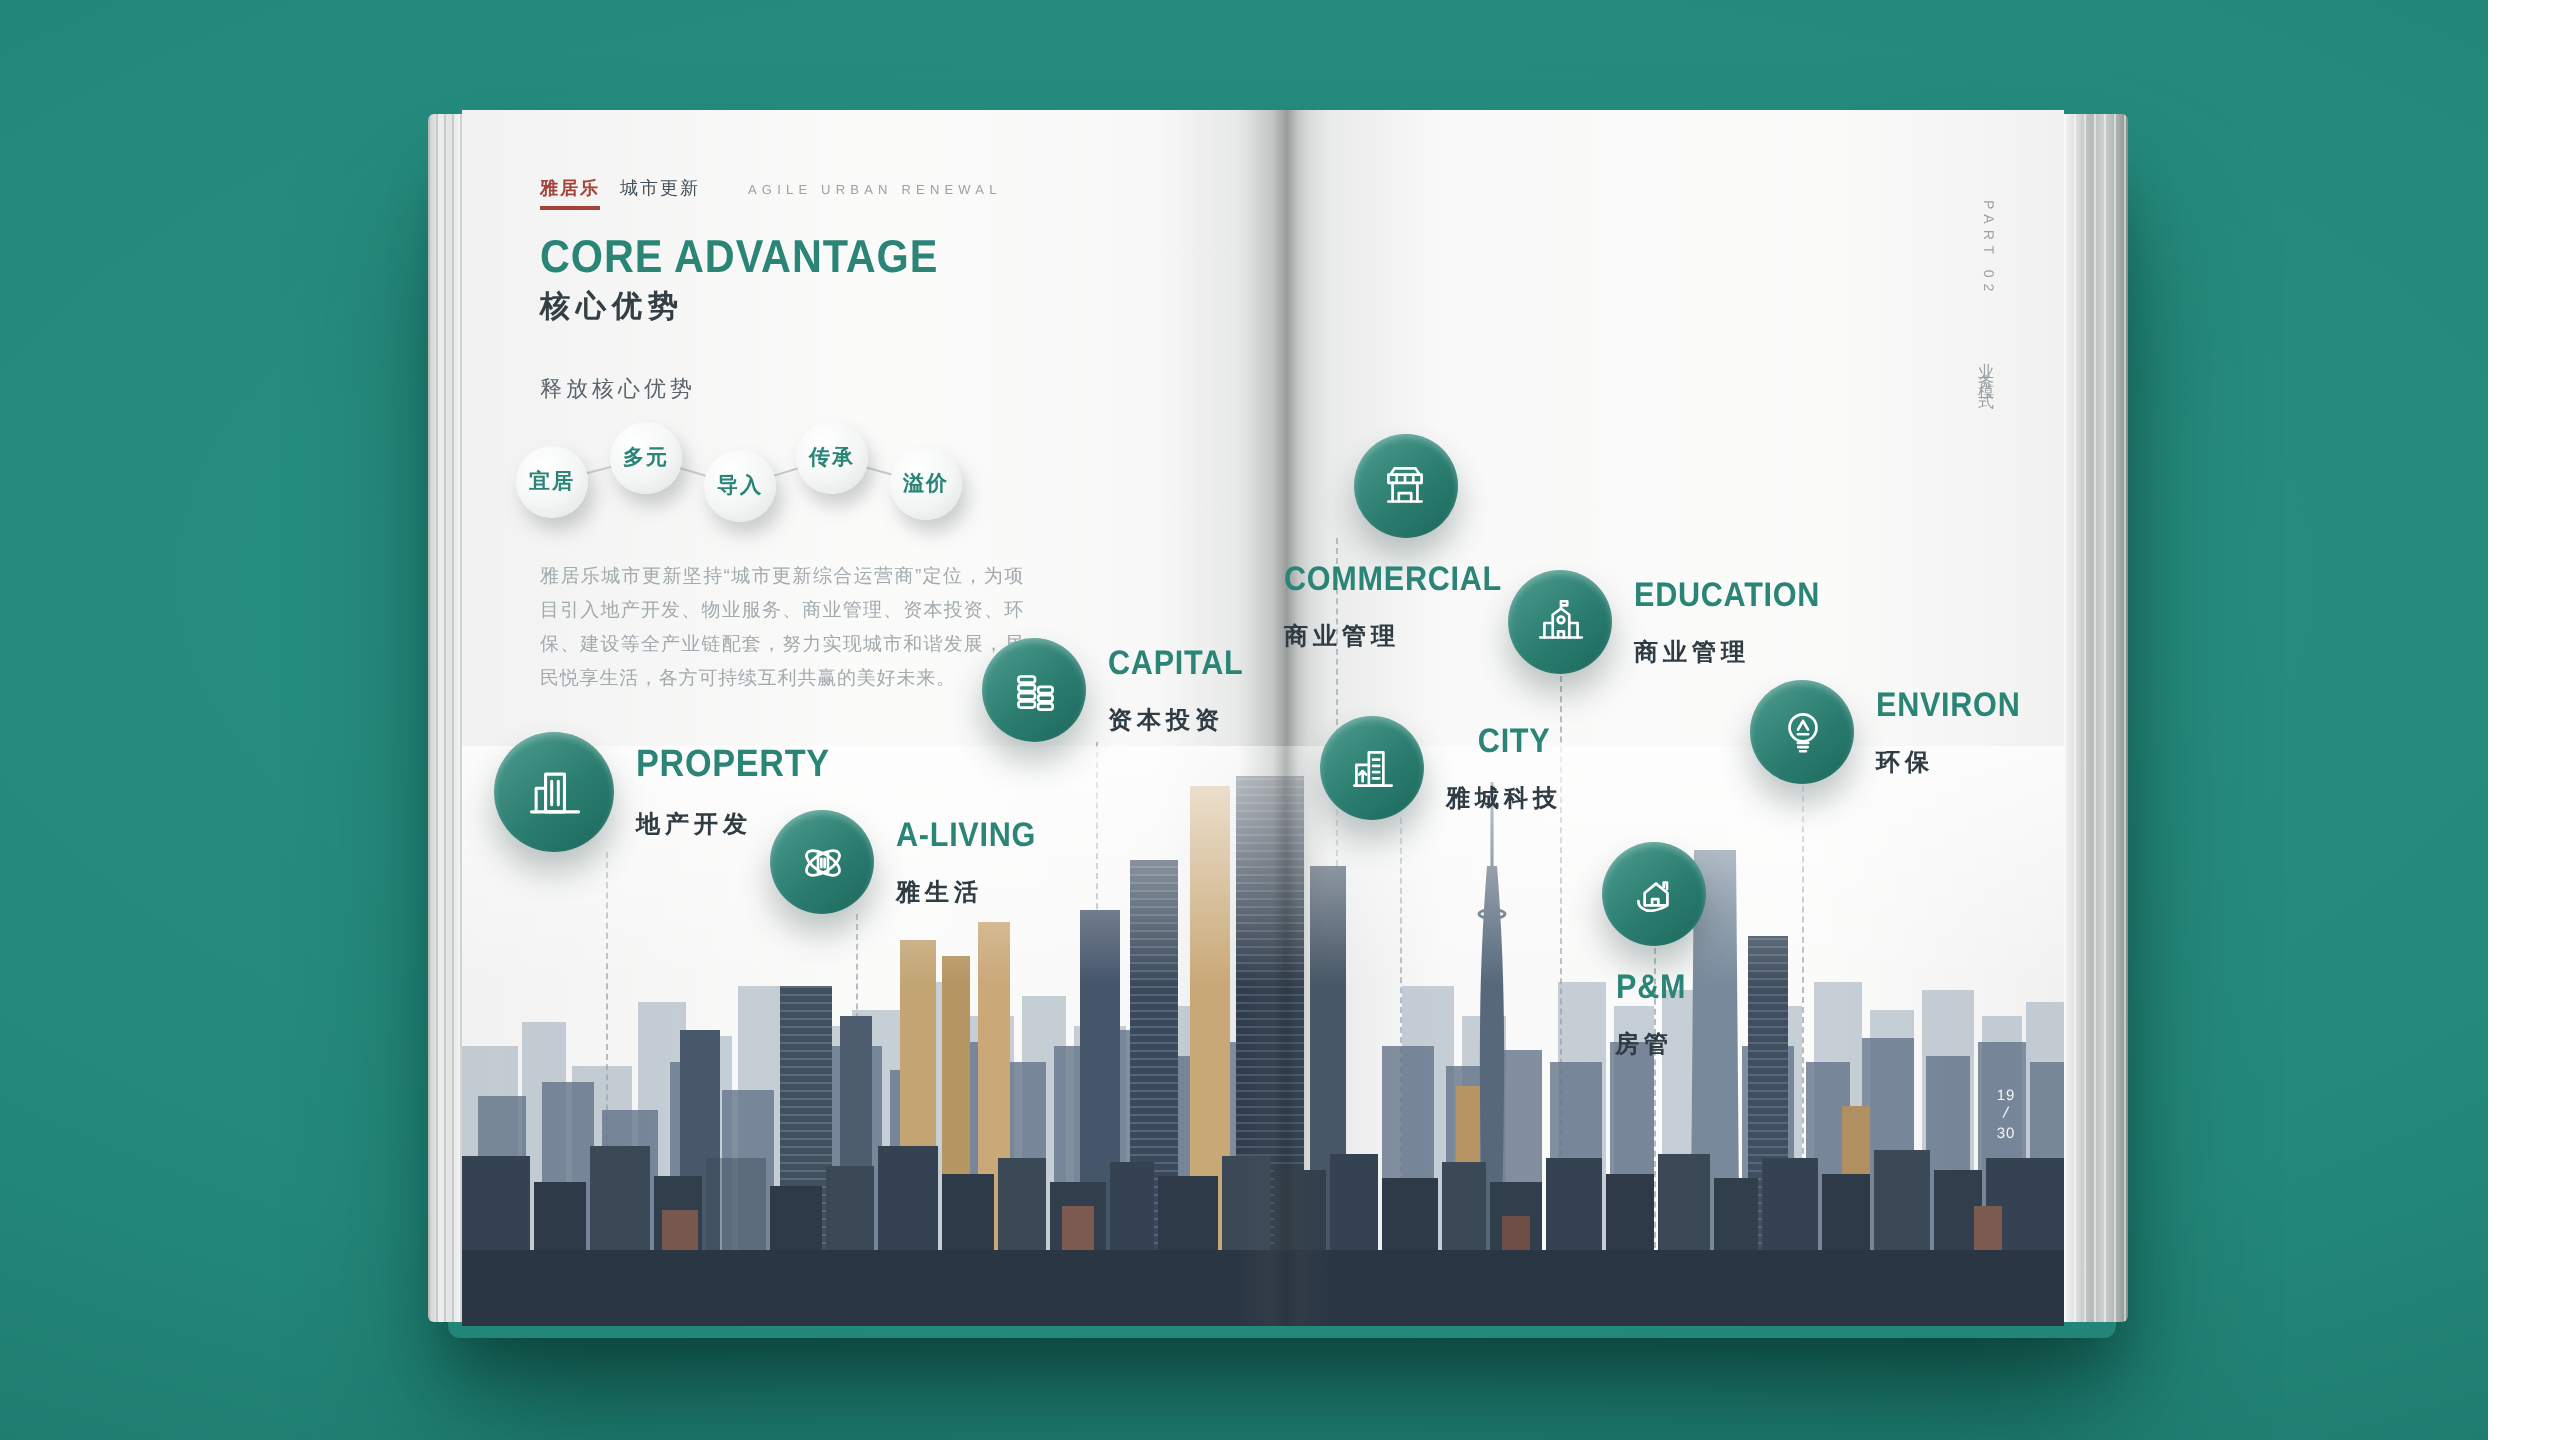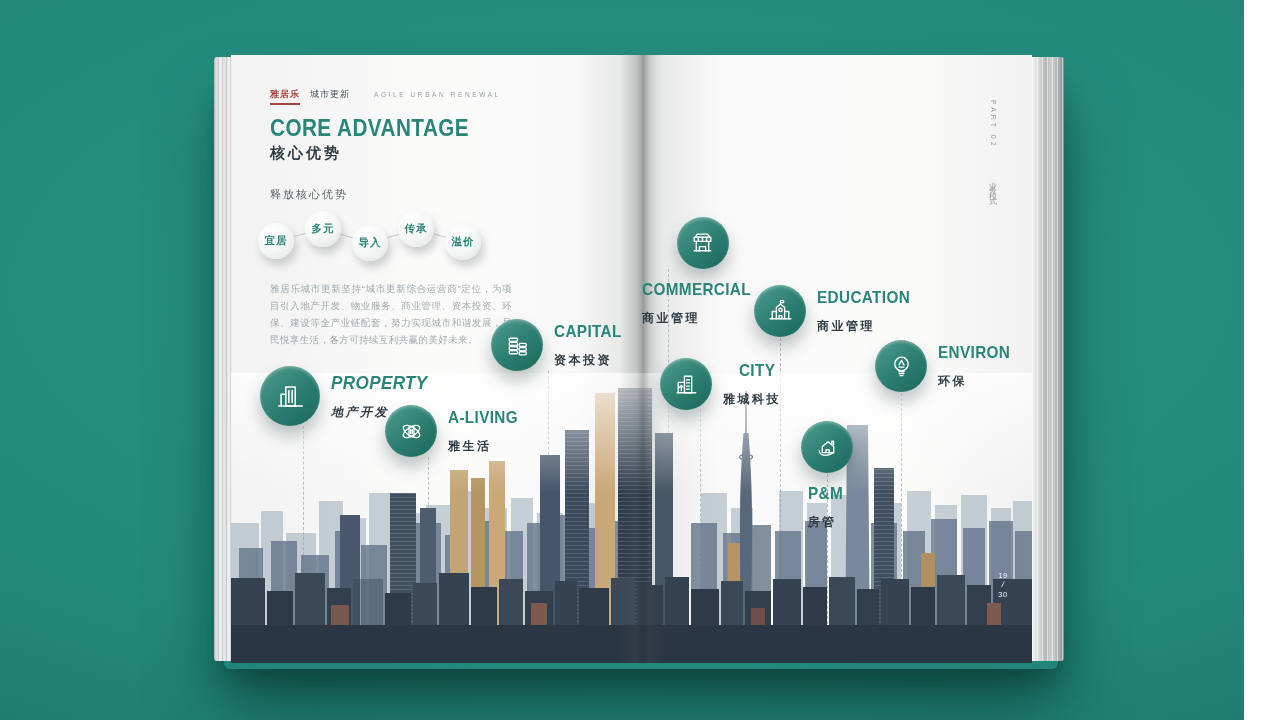--- a/index.html
+++ b/index.html
@@ -71,35 +71,35 @@
   .fcircle.big { width:60px; height:60px; }
   .fcircle svg { width:29px; height:29px; }
   .fcircle.big svg { width:33px; height:33px; }
   .fen { color:#2a8577; font-size:17px; font-weight:700; letter-spacing:.4px;
     transform:scaleX(.9); transform-origin:left center; white-space:nowrap; }
   .fen.big { font-size:19px; }
   .fcn { color:#303c44; font-size:12px; font-weight:700; letter-spacing:2.5px; margin-top:10px; white-space:nowrap; }
 
   
   .f-capital  { left:277px; top:264px;justify-content:center; }
-  .f-property { left:46px;  top:311px;font-style:italic; }
+  .f-property { left:33px;  top:311px; }
   .f-aliving  { left:171px; top:350px; }
   
   .f-commercial { left:-1px;  top:162px;flex-direction:column; }
   .f-education  { left:111px; top:230px; }
   .f-environ    { left:232px; top:285px; }
   .f-city       { left:17px;  top:303px;text-align:right; }
   .f-pm         { left:158px; top:366px;flex-direction:column; }
 
   
   .part-col { position:absolute; left:343px; top:45px; display:flex; flex-direction:column; gap:26px; }
   .part-en { writing-mode:vertical-rl; color:#99a1a4; font-size:7px; letter-spacing:3px; }
   .part-cn { writing-mode:vertical-rl; color:#99a1a4; font-size:8px; letter-spacing:5px; }
 
-  .page-num { position:absolute; left:779px; top:516px; z-index:5; width:20px; text-align:center;
+  .page-num { position:absolute; left:779px; top:488px; z-index:5; width:20px; text-align:center;
     color:#f4f6f6; font-size:7.5px; line-height:1.25; letter-spacing:.5px; }
   .page-num .sep { display:block; transform:rotate(12deg); font-size:8px; }
 
   svg .ic { fill:none; stroke:#ffffff; stroke-width:1.3; stroke-linecap:round; stroke-linejoin:round; }
 </style>
 </head>
 <body>
 
 <div class="stage">
   <div class="book">

